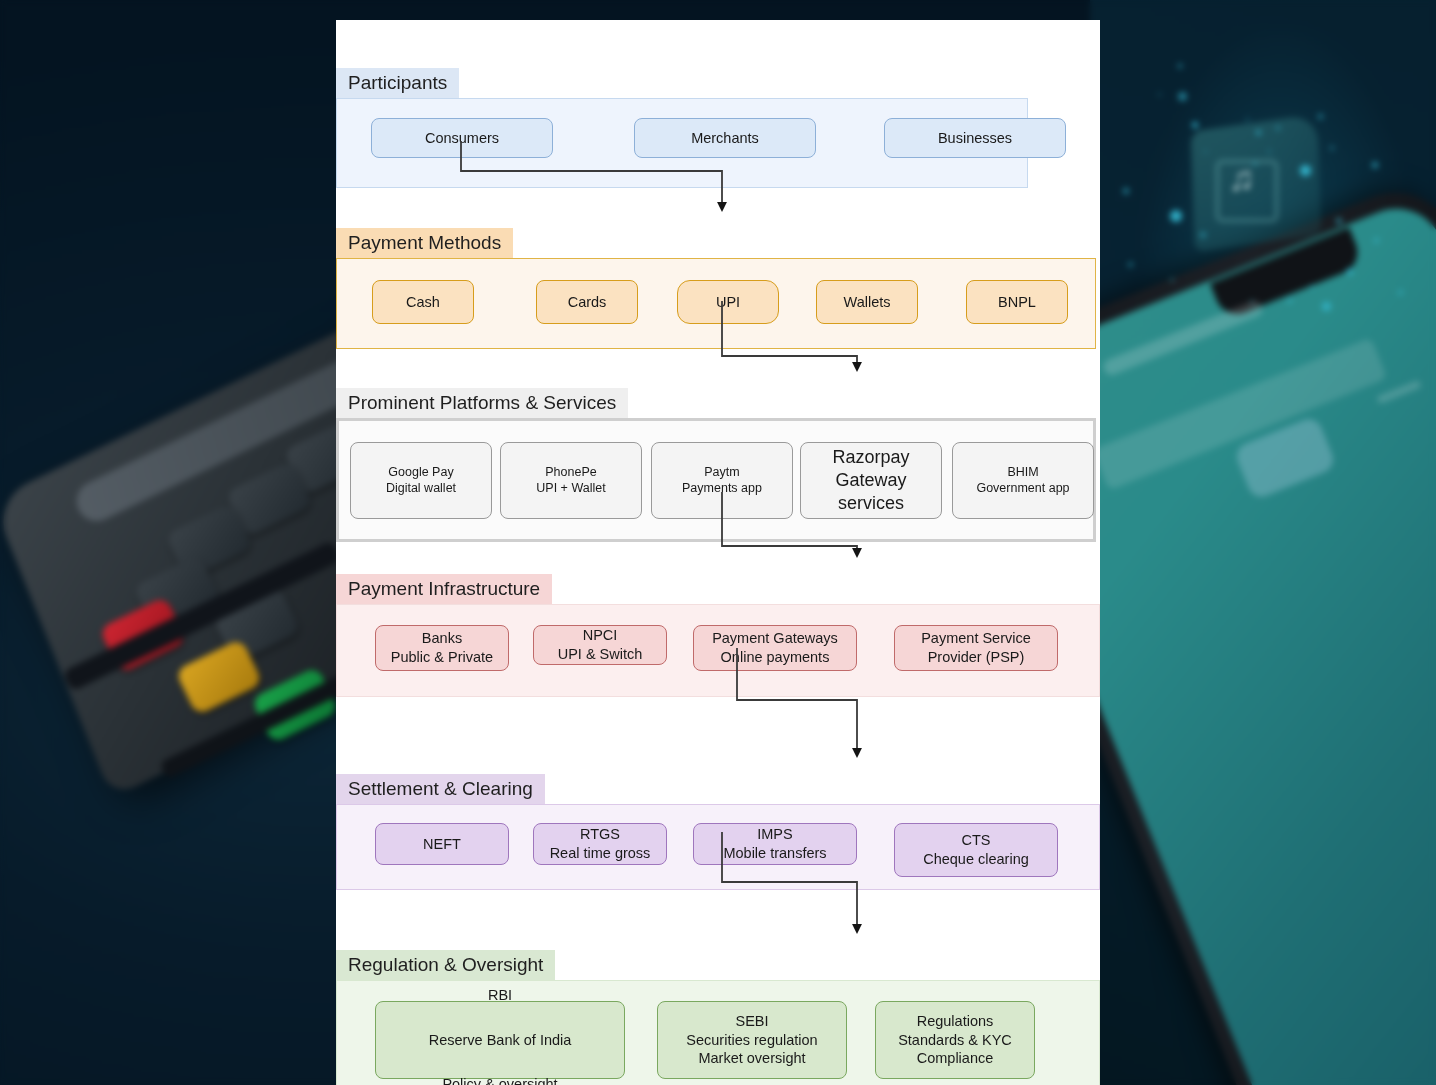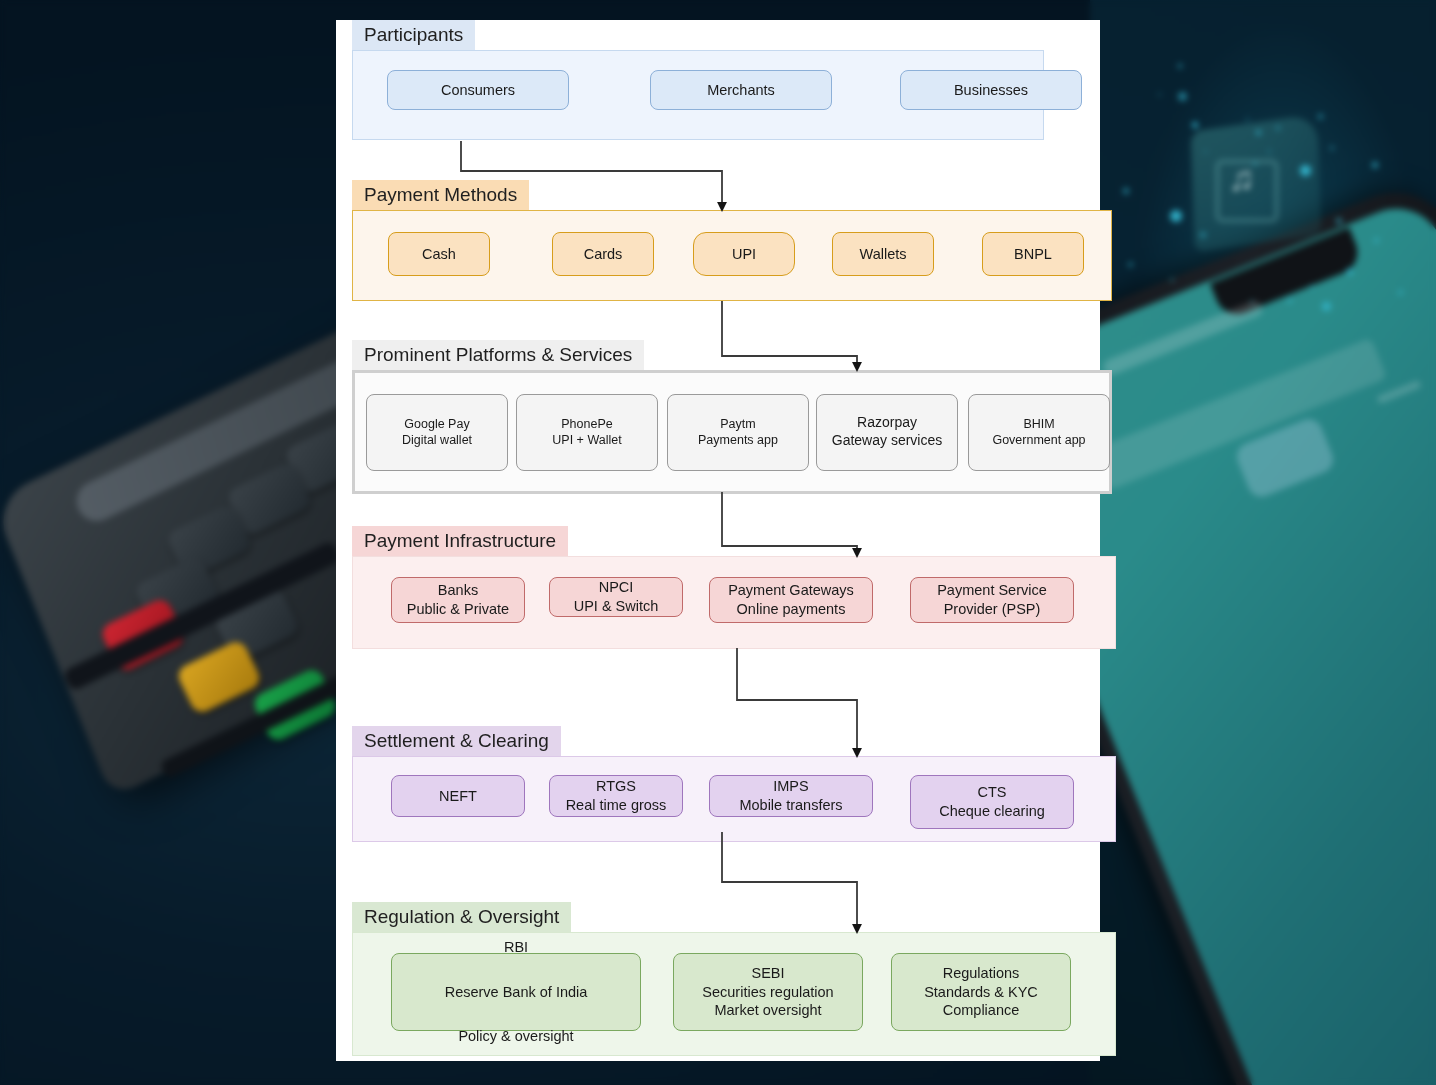--- a/index.html
+++ b/index.html
@@ -113,21 +113,21 @@
     pointer-events: none;
   }
 
   
   #panel {
     position: absolute; left: 336px; top: 20px;
     width: 764px; height: 1041px;
     background: #ffffff;
   }
 
-  .band-wrap { position: absolute; left: 16px; width: 100%; }
+  .band-wrap { position: absolute; left: 0; width: 100%; margin-top: 48px; }
 
   .band-label {
     display: inline-block;
     padding: 4px 12px 5px 12px;
     font-size: 19px;
     color: #1f1f1f;
     line-height: 1.15;
     white-space: nowrap;
   }
   .band-box {
@@ -286,21 +286,21 @@
         <span class="sub">Digital wallet</span>
       </div>
       <div class="node" style="position:absolute; left:161px; top:21px; width:142px; height:77px; font-size:12.5px;">
         <span>PhonePe</span>
         <span class="sub">UPI + Wallet</span>
       </div>
       <div class="node" style="position:absolute; left:312px; top:21px; width:142px; height:77px; font-size:12.5px;">
         <span>Paytm</span>
         <span class="sub">Payments app</span>
       </div>
-      <div class="node" style="position:absolute; left:461px; top:21px; width:142px; height:77px; font-size:14px;">
+      <div class="node" style="position:absolute; left:461px; top:21px; width:142px; height:77px; font-size:18px;">
         <span>Razorpay</span>
         <span class="sub">Gateway services</span>
       </div>
       <div class="node" style="position:absolute; left:613px; top:21px; width:142px; height:77px; font-size:12.5px;">
         <span>BHIM</span>
         <span class="sub">Government app</span>
       </div>
     </div>
   </div>
 
@@ -354,21 +354,21 @@
       <div class="node" style="position:absolute; left:38px; top:20px; width:250px; height:78px;gap:26px;">
         <span>RBI</span>
         <span class="sub">Reserve Bank of India</span>
         <span class="sub">Policy &amp; oversight</span>
       </div>
       <div class="node" style="position:absolute; left:320px; top:20px; width:190px; height:78px;">
         <span>SEBI</span>
         <span class="sub">Securities regulation</span>
         <span class="sub">Market oversight</span>
       </div>
-      <div class="node" style="position:absolute; left:538px; top:20px; width:180px; height:78px;">
+      <div class="node" style="position:absolute; left:538px; top:20px; width:160px; height:78px;">
         <span>Regulations</span>
         <span class="sub">Standards &amp; KYC</span>
         <span class="sub">Compliance</span>
       </div>
     </div>
   </div>
 
   <svg id="connectors" viewBox="0 0 764 1041">
     <defs>
       <marker id="arrow" viewBox="0 0 10 10" refX="8" refY="5" markerWidth="5.5" markerHeight="5.5" orient="auto-start-reverse">

